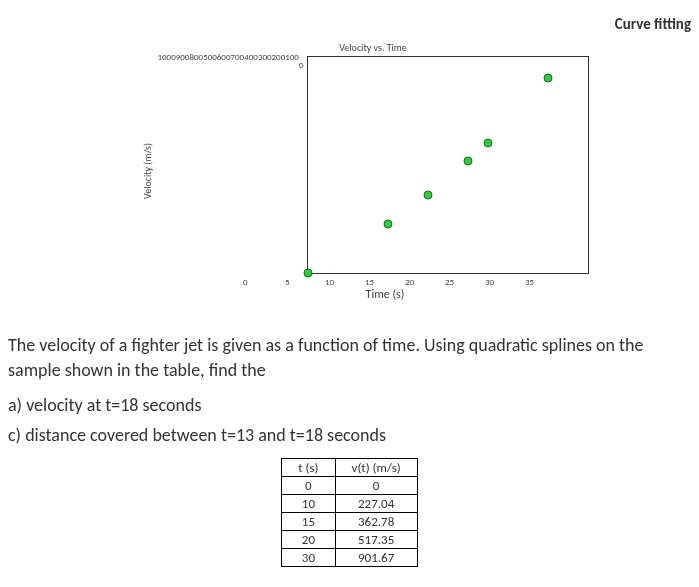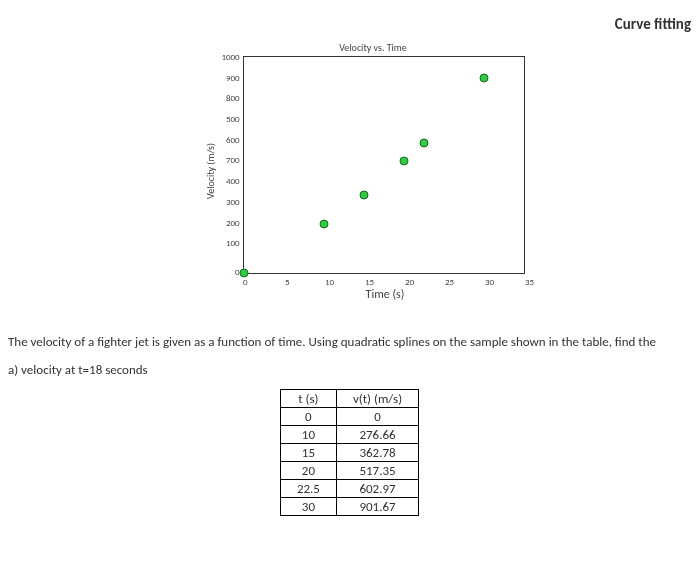--- a/index.html
+++ b/index.html
@@ -45,21 +45,21 @@
       font-size: 10px;
       color: #444;
       margin-bottom: 2px;
     }
     .plot-row {
       display: flex;
       align-items: flex-start;
     }
     .yticks {
       display: flex;
-      flex-direction: column;
+      flex-direction: row;
       justify-content: space-between;
       height: 216px;
       font-size: 9px;
       color: #444;
       text-align: right;
       padding-right: 3px;
     }
     .yticks span {
       line-height: 1;
       transform: translateY(-4px);
@@ -101,21 +101,21 @@
     .xticks span:first-child { transform: translateX(-2px); }
     .xlabel {
       font-size: 12px;
       color: #444;
       margin-top: 0px;
       text-align: center;
       width: 280px;
       margin-left: 24px;
     }
     .problem-body {
-      font-size: 13px;
+      font-size: 18px;
       line-height: 1.4;
       margin-top: 32px;
     }
     .problem-body p {
       margin: 6px 0 10px 0;
     }
     .parts p {
       margin: 4px 0;
     }
     .table-wrap {
@@ -182,49 +182,46 @@
       </div>
       <div class="xlabel">Time (s)</div>
     </div>
   </div>
 </div>
 
 <div class="problem-body">
   <p>The velocity of a fighter jet is given as a function of time. Using quadratic splines on the sample shown in the table, find the</p>
   <div class="parts">
     <p>a) velocity at t=18 seconds</p>
+    <p>c) distance covered between t=13 and t=18 seconds</p>
   </div>
 </div>
 
 <div class="table-wrap">
   <table>
     <tbody>
         <tr>
       <th>t (s)</th>
       <th>v(t) (m/s)</th>
     </tr>
     <tr>
           <td>0</td>
           <td>0</td>
         </tr>
     <tr>
           <td>10</td>
-          <td>276.66</td>
+          <td>227.04</td>
         </tr>
     <tr>
           <td>15</td>
           <td>362.78</td>
         </tr>
     <tr>
           <td>20</td>
           <td>517.35</td>
-        </tr>
-    <tr>
-          <td>22.5</td>
-          <td>602.97</td>
         </tr>
     <tr>
           <td>30</td>
           <td>901.67</td>
         </tr>
   </tbody>
     </table>
 </div>
 
 </body></html>

